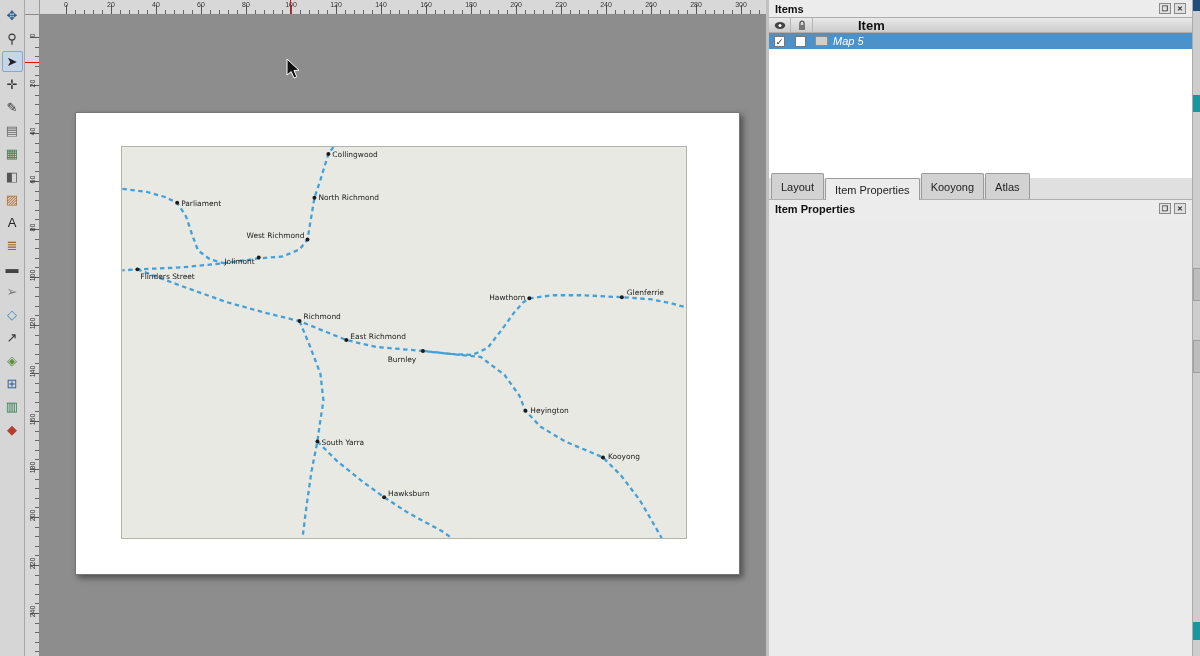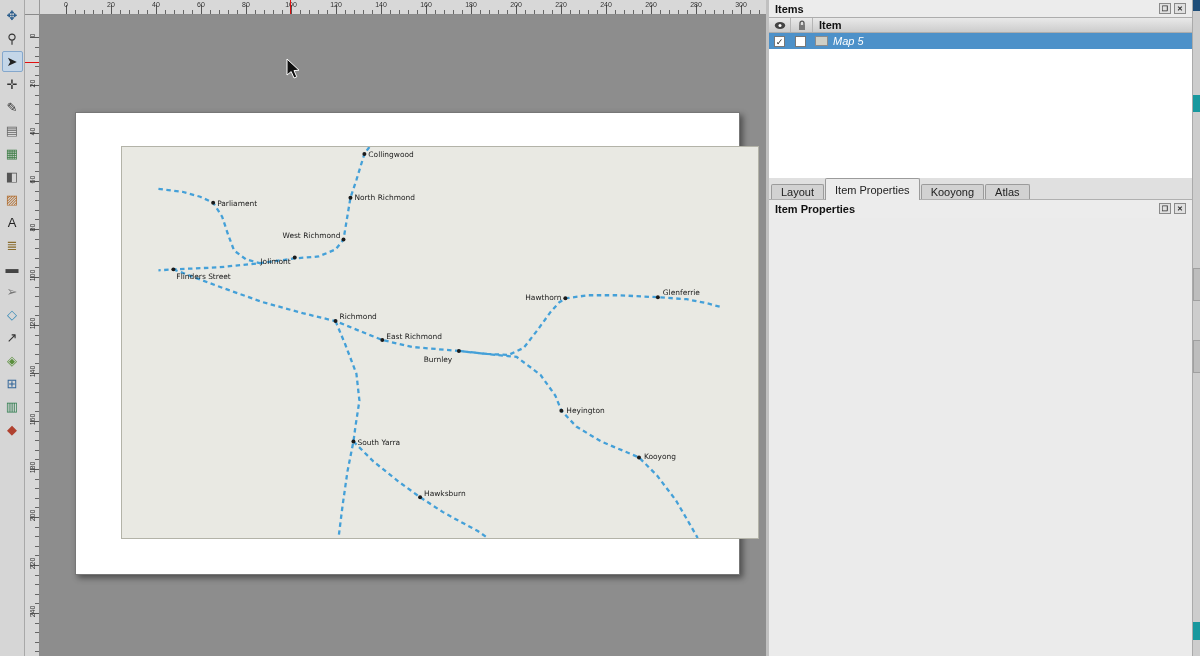--- a/index.html
+++ b/index.html
@@ -33,53 +33,53 @@
               background:repeating-linear-gradient(to bottom,#666 0 1px,transparent 1px 9.6px); }
   .vticks-b { position:absolute; right:0; top:22px; bottom:0; width:9px;
               background:repeating-linear-gradient(to bottom,#555 0 1px,transparent 1px 48px); }
   .vmarker { position:absolute; left:0; right:0; height:1px; background:#e01010; }
 
   
   #canvas { position:absolute; left:40px; top:15px; width:726px; height:641px;
             background:#8d8d8d; overflow:hidden; }
   #page { position:absolute; left:35px; top:97px; width:665px; height:463px; background:#ffffff;
           border:1px solid #777; box-shadow:3px 3px 6px rgba(0,0,0,0.45); }
-  #map-item { position:absolute; left:45px; top:33px; width:638px; height:393px;
+  #map-item { position:absolute; left:45px; top:33px; width:566px; height:393px;
               background:#e9e9e3; border:1px solid #b3b3a8; }
   #map-svg { width:100%; height:100%; display:block; }
   #cursor { position:absolute; left:246px; top:43px; }
 
   
   #splitter { position:absolute; left:766px; top:0; width:3px; height:656px; background:#c0c0c0; }
   #rightpanel { position:absolute; left:769px; top:0; width:423px; height:656px; background:#ececec; }
 
   .panel-header { height:17px; display:flex; align-items:center; padding:4px 6px;
                   font-size:11px; font-weight:bold; color:#111; }
   .win-btns { margin-left:auto; display:flex; gap:3px; }
   .wbtn { width:12px; height:11px; border:1px solid #8a8a8a; background:#e0e0e0;
           font-size:7px; line-height:9px; text-align:center; color:#333; }
 
   .items-head { display:flex; height:16px; background:linear-gradient(#e9e9e9,#cccccc);
                 border-top:1px solid #adadad; border-bottom:1px solid #adadad; }
   .cell { border-right:1px solid #b5b5b5; display:flex; align-items:center; justify-content:center; }
   .c-eye { width:22px; } .c-lock { width:22px; }
-  .c-item { flex:1; justify-content:flex-start; padding-left:6px; font-size:11px;
-            font-weight:bold; color:#111; border-right:none; }
+  .c-item { flex:1; justify-content:flex-start; padding-left:6px; font-size:13px;
+            font-weight:bold; color:#111; border-right:none;margin-left:39px; }
   #items-rows { background:#fff; }
   .item-row { display:flex; height:16px; background:#4d91c9; align-items:center; }
   .cb { width:11px; height:11px; background:#fff; border:1px solid #777; font-size:9px;
         line-height:10px; text-align:center; color:#222; }
   .cb1 { margin-left:5px; } .cb2 { margin-left:10px; }
   .map-ico { width:13px; height:10px; background:#cfcfc6; border:1px solid #8b8b8b; margin-left:9px; }
   .item-label { font-style:italic; color:#fff; font-size:11px; margin-left:5px; }
   .items-blank { height:129px; background:#fff; }
 
   #tabbar { position:absolute; left:0; top:178px; width:423px; height:22px; background:#e0e0e0;
             display:flex; align-items:flex-end; padding-left:2px; border-bottom:1px solid #b0b0b0; }
-  .tab { height:15px; padding:0 9px; font-size:11px; color:#222; display:flex; align-items:center;
+  .tab { height:26px; padding:0 9px; font-size:11px; color:#222; display:flex; align-items:center;
          background:#d2d2d2; border:1px solid #9b9b9b; border-bottom:none;
          border-radius:2px 2px 0 0; margin-right:1px; }
   .tab.active { background:#ececec; height:22px; margin-bottom:-1px; position:relative; z-index:1; }
 
   #props { position:absolute; left:0; top:200px; width:423px; bottom:0; background:#ececec; }
   .props-body { position:absolute; top:18px; bottom:0; left:0; right:0; background:#ebebeb; }
 
   
   #edgestrip { position:absolute; left:1192px; top:0; width:8px; height:656px;
                background:#cdcdcd; border-left:1px solid #aaa; }

